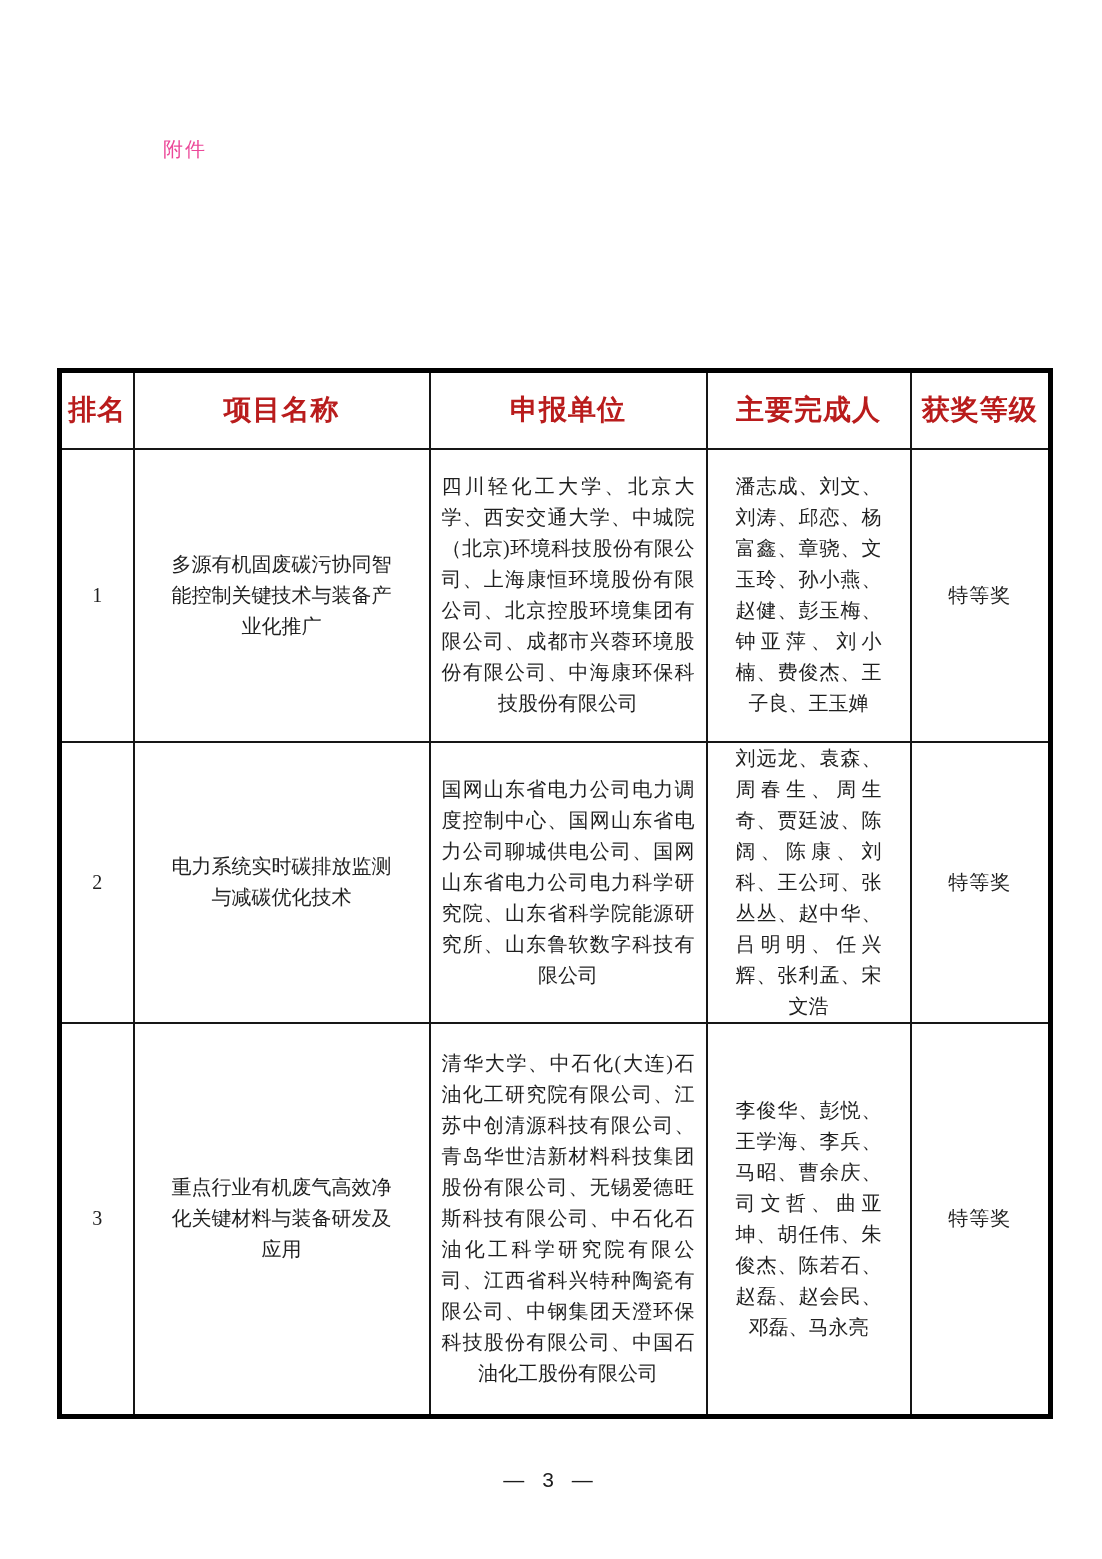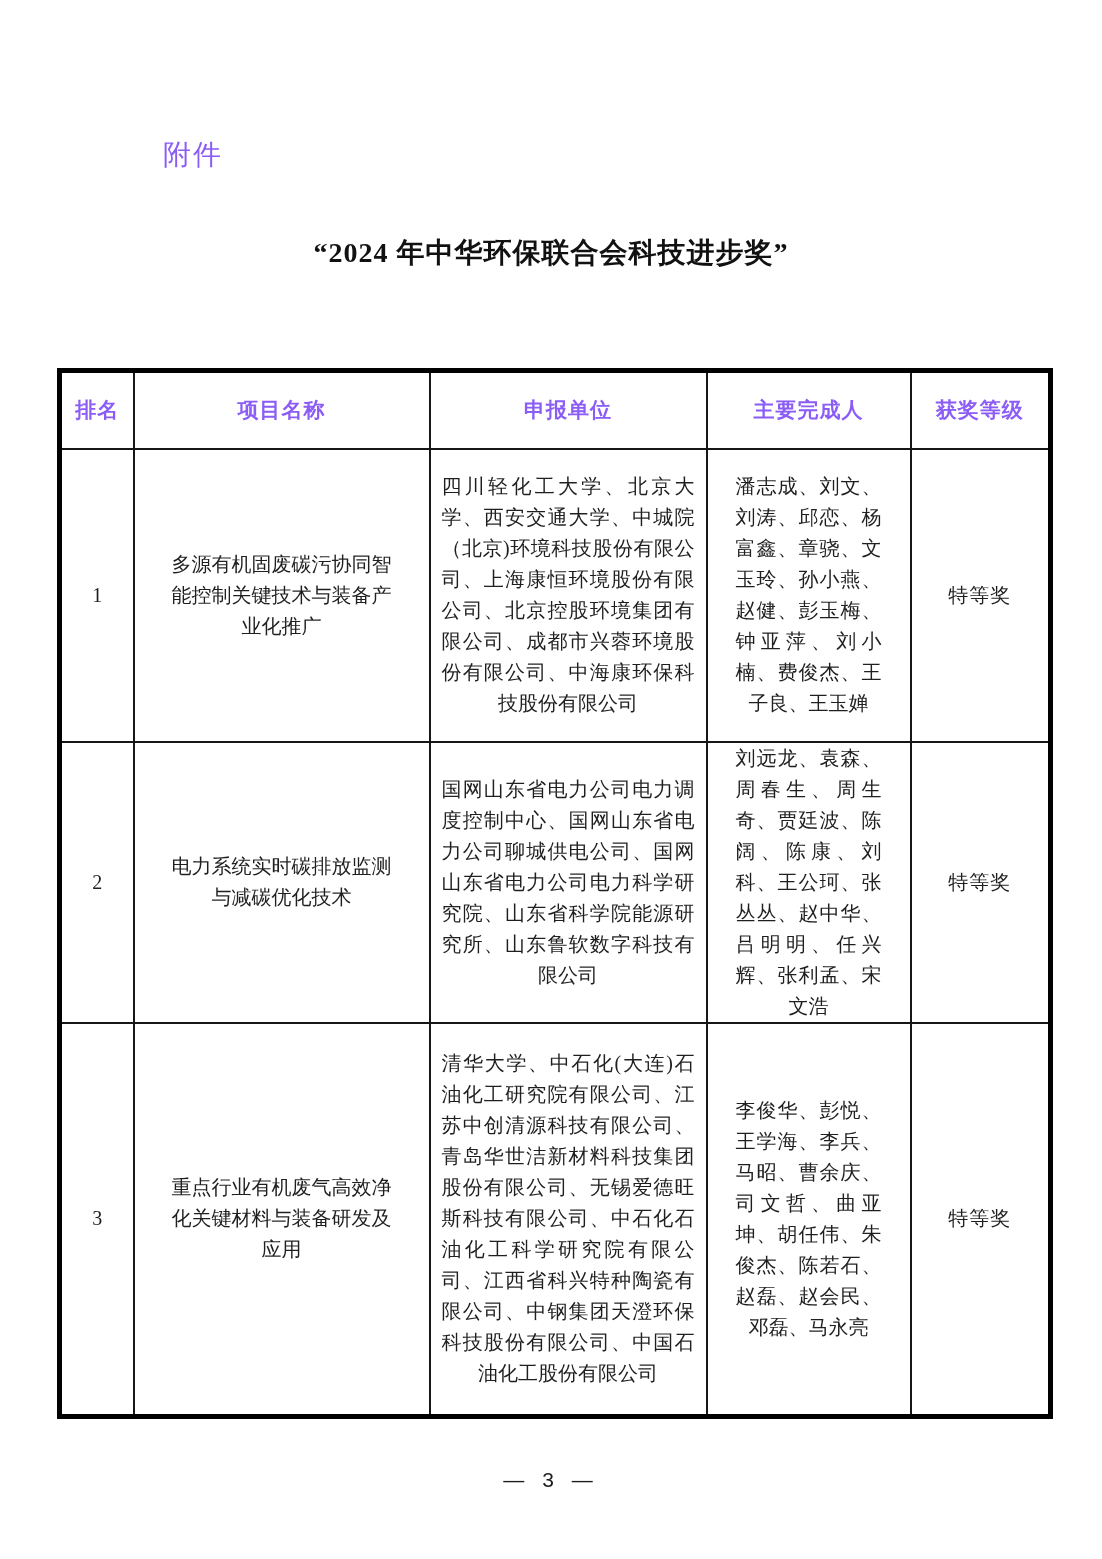--- a/index.html
+++ b/index.html
@@ -9,23 +9,23 @@
     position: relative;
     font-family: "Liberation Serif", "DejaVu Serif", serif;
     color: #1c1c1c;
     overflow: hidden;
   }
   .page { position: absolute; inset: 0; background: #ffffff; }
 
   .attachment {
     position: absolute;
     left: 163px; top: 136px;
-    font-size: 28px;
+    font-size: 20px;
     letter-spacing: 2px;
-    color: #8b5cf6;
+    color: #ec4899;
   }
 
   .title-block {
     position: absolute;
     top: 230px; left: 0;
     width: 100%;
     text-align: center;
   }
   .title-line {
     font-size: 28px;
@@ -44,25 +44,25 @@
     border: 5px solid #000;
   }
   table.results th, table.results td {
     border: 2px solid #161616;
     vertical-align: middle;
     font-size: 20px;
     color: #1f1f1f;
   }
   tr.header-row th {
     height: 78px;
-    font-size: 21px;
+    font-size: 28px;
     font-weight: bold;
     text-align: center;
     letter-spacing: 1px;
-    color: #8b5cf6;
+    color: #b91c1c;
   }
   tr.row-1 td { height: 293px; }
   tr.row-2 td { height: 198px; }
   tr.row-3 td { height: 394px; }
 
   td.rank { text-align: center; font-size: 20px; }
   td.project {
     text-align: center;
     padding: 0 28px;
     line-height: 31px;
@@ -96,21 +96,20 @@
   }
 </style>
 </head>
 <body>
 
 <div class="page">
 
   <div class="attachment">附件</div>
 
   <div class="title-block">
-    <div class="title-line">“2024 年中华环保联合会科技进步奖”</div>
   </div>
 
   <table class="results">
     <colgroup>
       <col style="width:74px">
       <col style="width:296px">
       <col style="width:277px">
       <col style="width:204px">
       <col style="width:140px">
     </colgroup>

